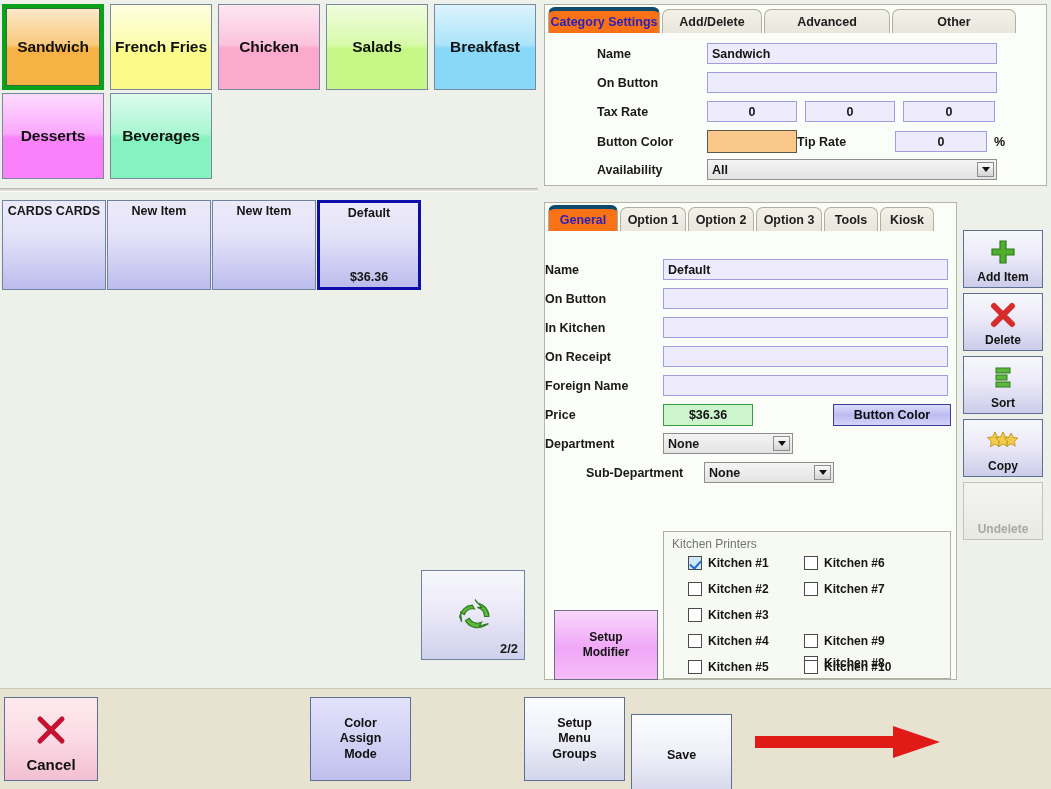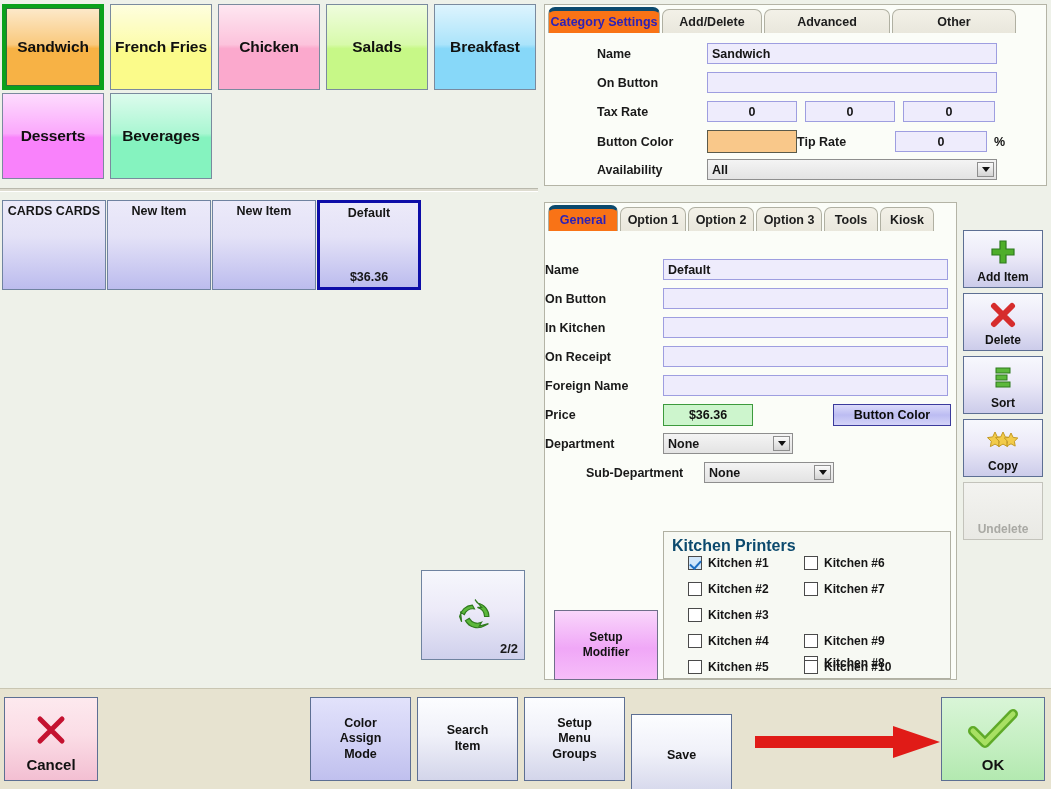--- a/index.html
+++ b/index.html
@@ -185,21 +185,21 @@
 
   
   #kp-group {
     position: absolute; left: 118px; top: 302px;
     width: 288px; height: 148px;
     border: 1px solid #b0b0a2;
     background: #f7f9f3;
   }
   #kp-title {
     position: absolute; left: 8px; top: 5px;
-    font-size: 16px; font-weight: bold; color: #0c4a6e;
+    font-size: 12px; font-weight: normal; color: #737373;
   }
   .kp-item {
     position: absolute;
     display: flex; align-items: center;
     font-size: 12px; font-weight: bold; color: #161616;
     white-space: nowrap;
   }
   .cbox {
     width: 14px; height: 14px;
     border: 1px solid #4a4a4a;
@@ -613,44 +613,31 @@
       </span>
       <span>Cancel</span>
     </div>
 
     <div class="bbtn" id="btn-color-assign">
       <span>Color</span>
       <span>Assign</span>
       <span>Mode</span>
     </div>
 
-    <div class="bbtn" id="btn-search-item">
-      <span>Search</span>
-      <span>Item</span>
-    </div>
 
     <div class="bbtn" id="btn-setup-menu">
       <span>Setup</span>
       <span>Menu</span>
       <span>Groups</span>
     </div>
 
     <div class="bbtn" id="btn-save">
       <span>Save</span>
     </div>
 
-    <div class="bbtn" id="btn-ok">
-      <span class="b-ico">
-        <svg width="52" height="42" viewBox="0 0 52 42">
-          <path d="M6 22 L18 34 L46 5" stroke="#5faa28" stroke-width="10" fill="none" stroke-linecap="round" stroke-linejoin="round"></path>
-          <path d="M6 22 L18 34 L46 5" stroke="#a8e063" stroke-width="5" fill="none" stroke-linecap="round" stroke-linejoin="round"></path>
-        </svg>
-      </span>
-      <span>OK</span>
-    </div>
 
   </div>
 
   <svg id="red-arrow" viewBox="0 0 185 34">
     <polygon points="0,11 138,11 138,1 185,17 138,33 138,23 0,23" fill="#e01b17"></polygon>
   </svg>
 
 </div>
 
 </body></html>

